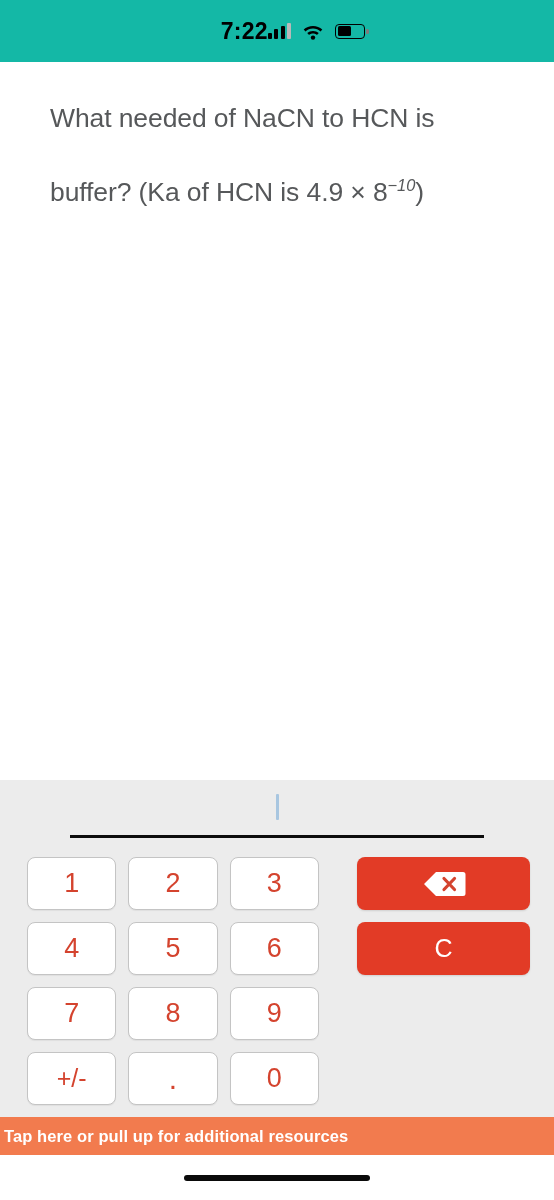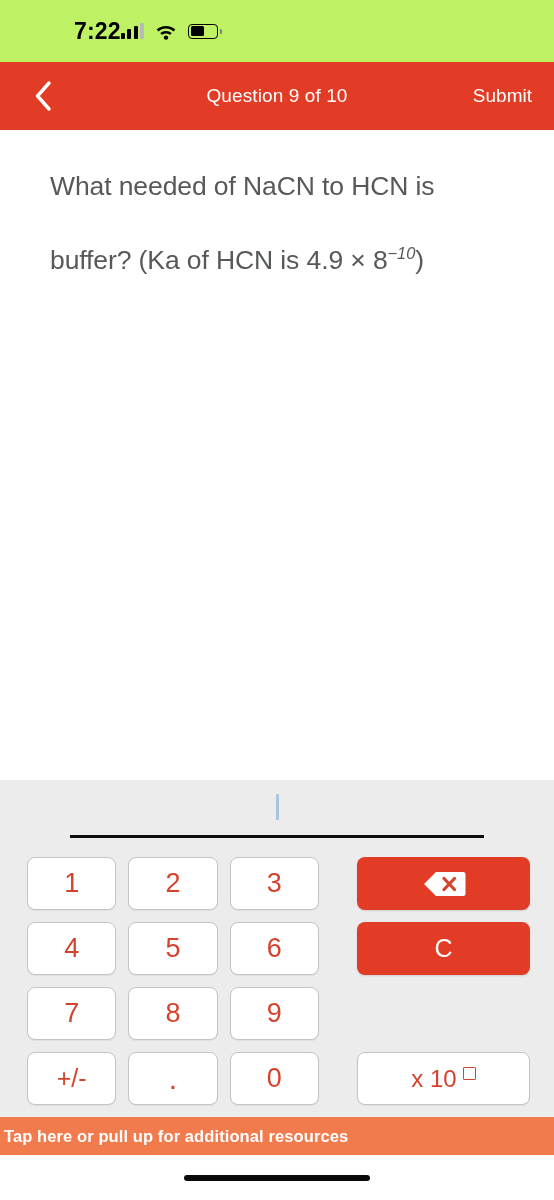--- a/index.html
+++ b/index.html
@@ -14,24 +14,24 @@
     width: 554px; height: 1200px;
     background: #ffffff;
     display: flex;
     flex-direction: column;
   }
 
   
   .statusbar {
     height: 62px;
     flex: 0 0 62px;
-    background: #bef264;
-    display: flex;
-    align-items: center;
-    justify-content: flex-start;
+    background: #14b8a6;
+    display: flex;
+    align-items: center;
+    justify-content: center;
     padding: 0 28px 0 0;
     position: relative;
   }
   .status-time {
     font-size: 23px;
     font-weight: bold;
     color: #000000;
     letter-spacing: 0.2px;
     margin-left: 74px;
   }
@@ -286,29 +286,20 @@
         <path d="M11 3.0c3.6 0 6.9 1.35 9.3 3.55l-1.75 1.9C16.6 6.6 13.9 5.5 11 5.5S5.4 6.6 3.45 8.45L1.7 6.55C4.1 4.35 7.4 3.0 11 3.0z" fill="#000"></path>
         <path d="M11 7.9c2.2 0 4.25.82 5.75 2.2l-1.8 1.95C13.9 11.1 12.5 10.55 11 10.55s-2.9.55-3.95 1.5L5.25 10.1C6.75 8.72 8.8 7.9 11 7.9z" fill="#000"></path>
         <circle cx="11" cy="14.6" r="2.2" fill="#000"></circle>
       </svg>
       <div class="battery">
         <div class="lvl"></div>
       </div>
     </div>
   </div>
 
-  <div class="navbar">
-    <div class="back-btn">
-      <svg width="20" height="32" viewBox="0 0 20 32">
-        <path d="M16 3 L4.5 16 L16 29" stroke="#ffffff" stroke-width="3.4" fill="none" stroke-linecap="round" stroke-linejoin="round"></path>
-      </svg>
-    </div>
-    <div class="nav-title">Question 9 of 10</div>
-    <div class="submit-btn">Submit</div>
-  </div>
 
   <div class="question-area">
     <div class="question-text">
       <span>What needed of NaCN to HCN is</span><br>
       <br>
       <span>buffer? (Ka of HCN is 4.9 × 8</span><sup>−10</sup><span>)</span>
     </div>
   </div>
 
   <div class="keypad-panel">
@@ -339,24 +330,20 @@
 
       <div class="keys-right">
         <div class="key-red">
           <svg width="46" height="30" viewBox="0 0 46 30">
             <path d="M15 3 H42 A2.5 2.5 0 0 1 44.5 5.5 V24.5 A2.5 2.5 0 0 1 42 27 H15 L3 15 Z" fill="#ffffff"></path>
             <path d="M23 9.5 L33.5 20.5 M33.5 9.5 L23 20.5" stroke="#d4432e" stroke-width="3.2" stroke-linecap="round"></path>
           </svg>
         </div>
         <div class="key-red">C</div>
         <div class="key-red key-spacer"></div>
-        <div class="exp-key">
-          <span>x 10</span>
-          <span class="exp-box"></span>
-        </div>
       </div>
 
     </div>
   </div>
 
   <div class="resources-bar">
     <span>Tap here or pull up for additional resources</span>
   </div>
 
   <div class="home-area">

